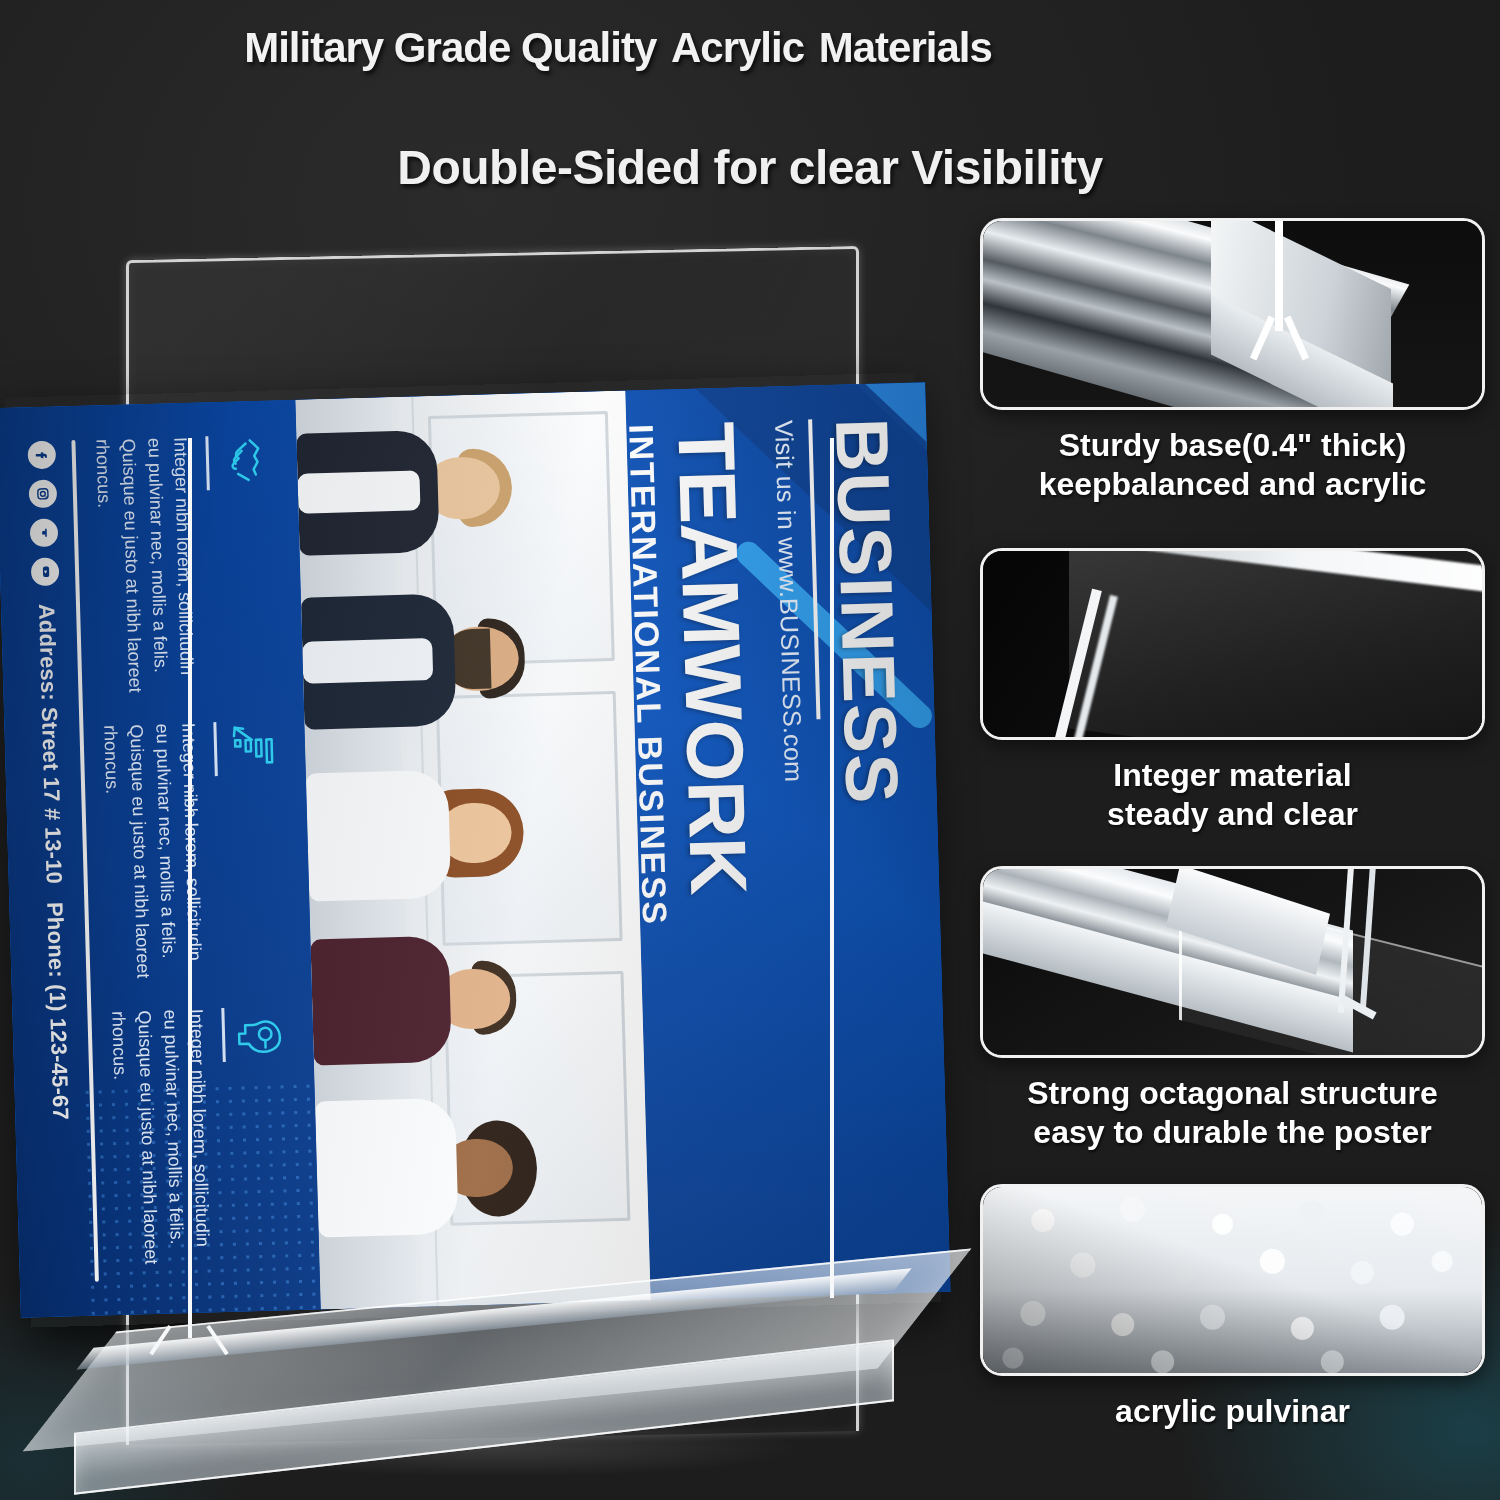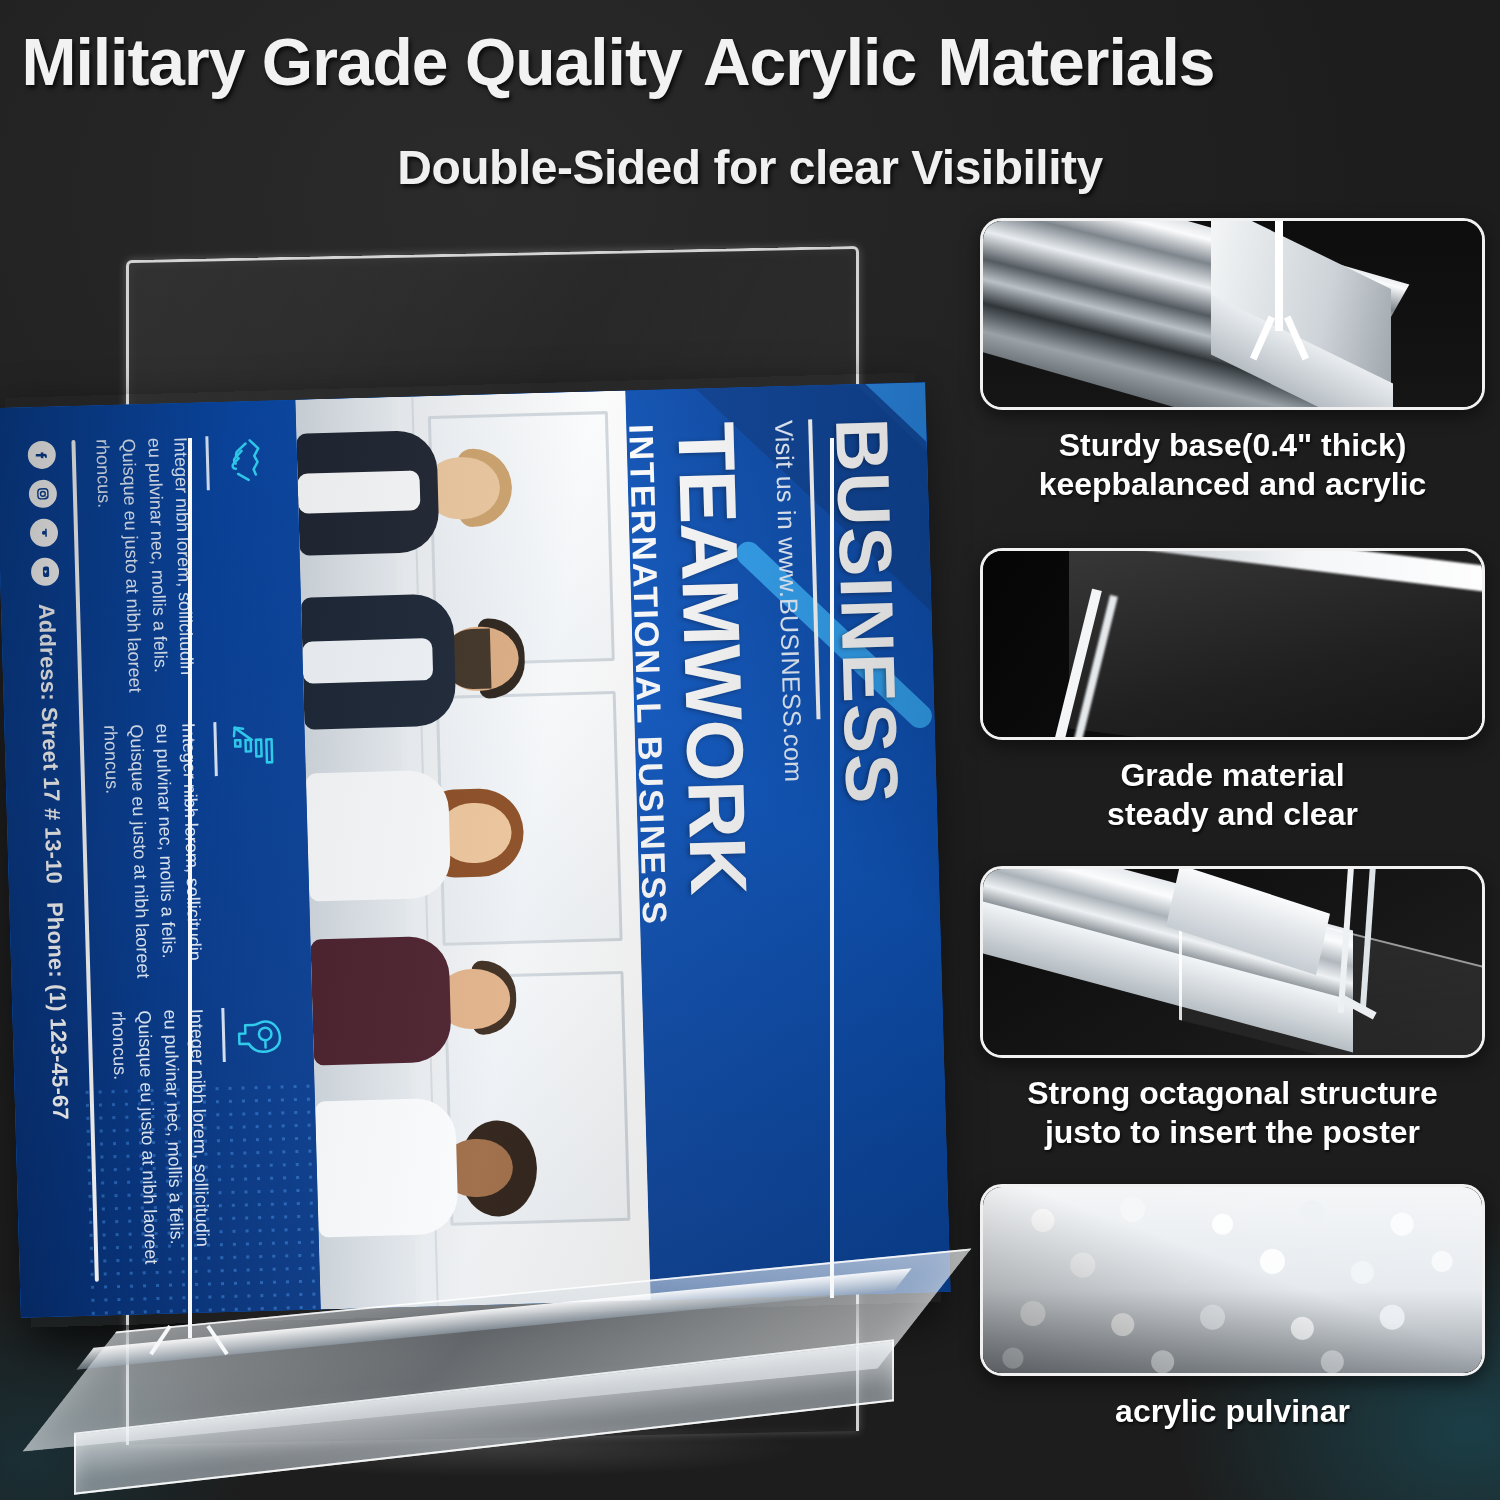--- a/index.html
+++ b/index.html
@@ -17,21 +17,21 @@
       radial-gradient(ellipse 300px 240px at 30px 1460px, rgba(20,80,95,.35) 0%, rgba(20,80,95,0) 72%),
       radial-gradient(ellipse 900px 700px at 480px 200px, #2b2b2b 0%, #232323 55%, #1d1d1d 100%),
       #1e1e1e;
   }
 
   
   .header { position:absolute; left:0; top:0; width:1500px; height:215px; }
   .headline {
     position:absolute; left:0; top:24px; width:1236px;
     text-align:center;
-    font-size:66px; font-weight:bold; color:#f2f2f2;
+    font-size:42px; font-weight:bold; color:#f2f2f2;
     letter-spacing:-1px; white-space:nowrap;
     text-shadow:2px 3px 4px rgba(0,0,0,.75);
   }
   .hl-mark { position:relative; display:inline-block; padding:0 4px; }
   .hl-mark::before {
     content:""; position:absolute; left:0; right:0; bottom:-4px; height:36px;
     background:#2d7ad1; z-index:-1;
   }
   .subhead {
     position:absolute; left:0; top:140px; width:1500px;
@@ -519,39 +519,39 @@
 
     <div class="fitem" style="top:330px;">
       <div class="fphoto">
         <div class="ph2-bg"></div>
         <div class="ph2-panel"></div>
         <div class="ph2-top"></div>
         <div class="ph2-fold1"></div>
         <div class="ph2-fold2"></div>
       </div>
       <div class="fcap">
-        <div>Grade material</div>
+        <div>Integer material</div>
         <div>steady and clear</div>
       </div>
     </div>
 
     <div class="fitem" style="top:648px;">
       <div class="fphoto">
         <div class="ph3-bg"></div>
         <div class="ph3-bar"></div>
         <div class="ph3-bar-face"></div>
         <div class="ph3-sheet"></div>
         <div class="ph3-cross"></div>
         <div class="ph3-rod1"></div>
         <div class="ph3-rod2"></div>
         <div class="ph3-foot"></div>
       </div>
       <div class="fcap">
         <div>Strong octagonal structure</div>
-        <div>justo to insert the poster</div>
+        <div>easy to durable the poster</div>
       </div>
     </div>
 
     <div class="fitem" style="top:966px;">
       <div class="fphoto">
         <div class="ph4-bg"></div>
         <div class="ph4-grain"></div>
         <div class="ph4-shade"></div>
       </div>
       <div class="fcap">

